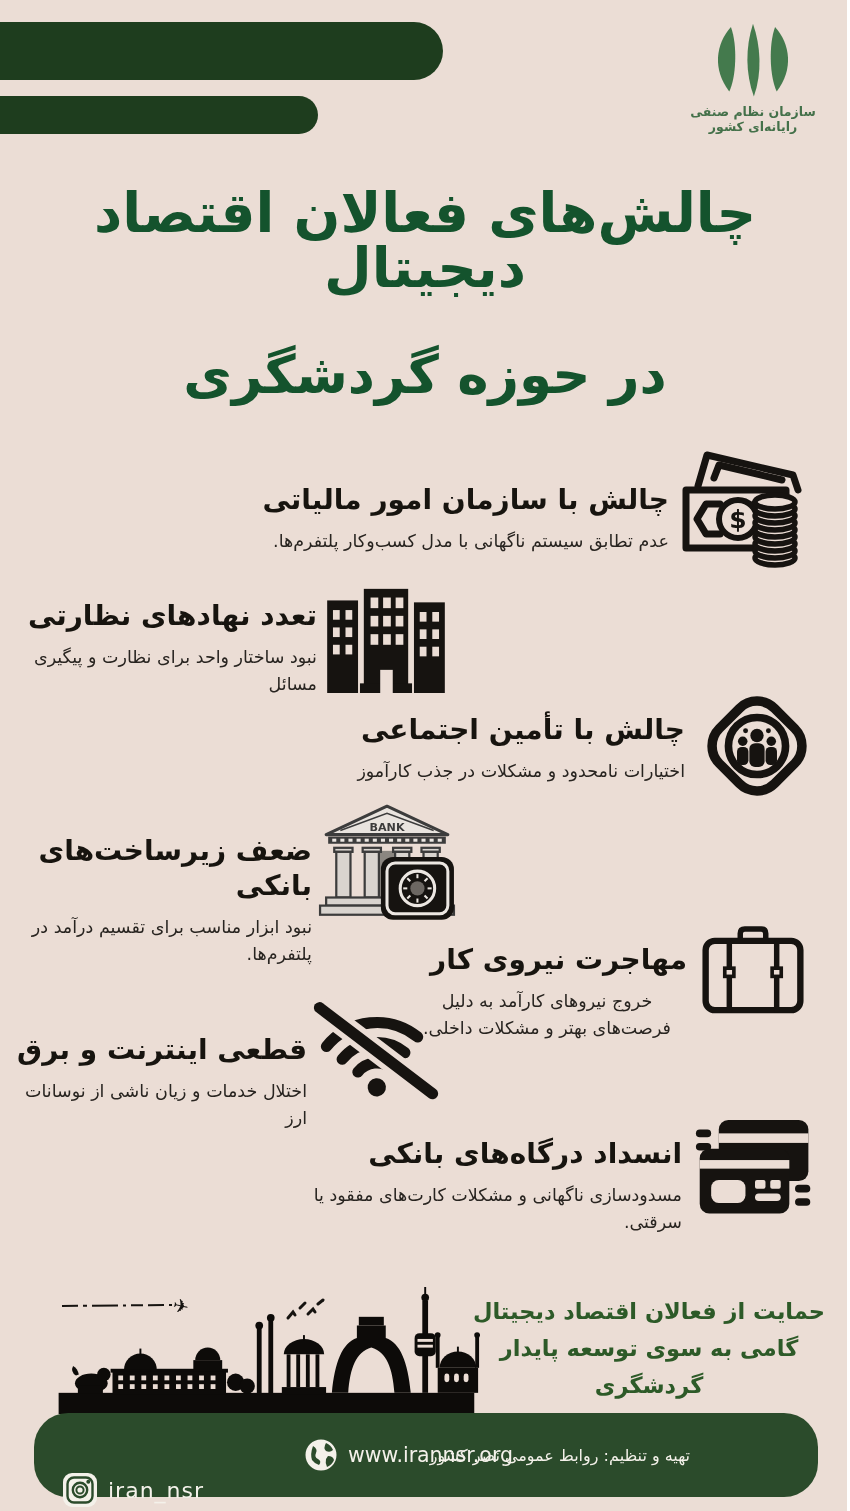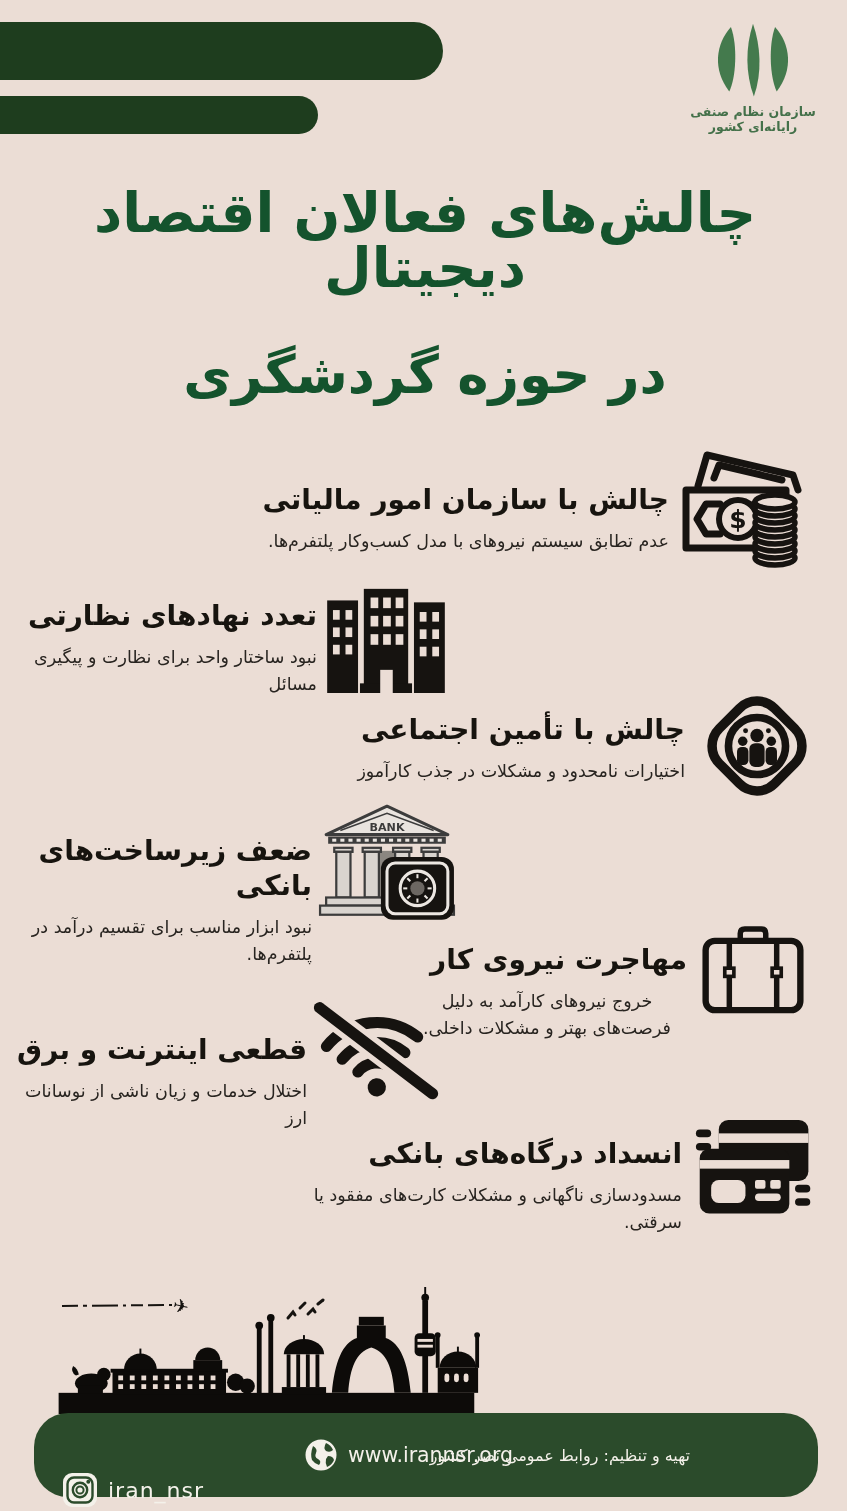--- a/index.html
+++ b/index.html
@@ -86,21 +86,21 @@
         <ellipse cx="99" cy="99" rx="20" ry="7"></ellipse>
       <ellipse cx="99" cy="92" rx="20" ry="7"></ellipse>
         <ellipse cx="99" cy="85" rx="20" ry="7"></ellipse>
       <ellipse cx="99" cy="78" rx="20" ry="7"></ellipse>
         <ellipse cx="99" cy="71" rx="20" ry="7"></ellipse>
       <ellipse cx="99" cy="64" rx="20" ry="7"></ellipse>
     </g>
   </svg>
   <div class="sec-text" style="right:178px;top:482px;width:430px">
     <div class="sec-title">چالش با سازمان امور مالیاتی</div>
-    <div class="sec-desc">عدم تطابق سیستم نیروهای با مدل کسب‌وکار پلتفرم‌ها.</div>
+    <div class="sec-desc">عدم تطابق سیستم ناگهانی با مدل کسب‌وکار پلتفرم‌ها.</div>
   </div>
 
   <svg class="sec-icon" style="left:327px;top:585px" width="118" height="108" viewBox="0 0 122 112">
     <g fill="#161310">
       <rect x="0" y="16" width="32" height="96"></rect>
       <rect x="38" y="4" width="46" height="100"></rect>
       <rect x="34" y="102" width="54" height="10"></rect>
       <rect x="90" y="18" width="32" height="94"></rect>
     </g>
     <g fill="#ebddd5">
@@ -260,20 +260,25 @@
     <g fill="#161310">
       <rect x="106" y="68" width="16" height="8" rx="4"></rect>
       <rect x="106" y="82" width="16" height="8" rx="4"></rect>
     </g>
   </svg>
   <div class="sec-text" style="right:165px;top:1136px;width:390px">
     <div class="sec-title">انسداد درگاه‌های بانکی</div>
     <div class="sec-desc">مسدودسازی ناگهانی و مشکلات کارت‌های مفقود یا سرقتی.</div>
   </div>
 
+  <div class="closing">
+    <div>حمایت از فعالان اقتصاد دیجیتال</div>
+    <div>گامی به سوی توسعه پایدار گردشگری</div>
+    <div>و رونق اقتصاد ملی</div>
+  </div>
 
   <svg class="skyline" width="430" height="127" viewBox="0 0 445 132">
     <g fill="#0d0b09">
       <rect x="8" y="110" width="432" height="22"></rect>
       <ellipse cx="42" cy="100" rx="17" ry="10"></ellipse>
       <circle cx="55" cy="91" r="7"></circle>
       <rect x="28" y="102" width="26" height="9"></rect>
       <path d="M26,92 q-6,-4 -3,-10 q5,3 6,9 Z"></path>
       <rect x="62" y="85" width="122" height="4"></rect>
       <rect x="64" y="88" width="118" height="24"></rect>

